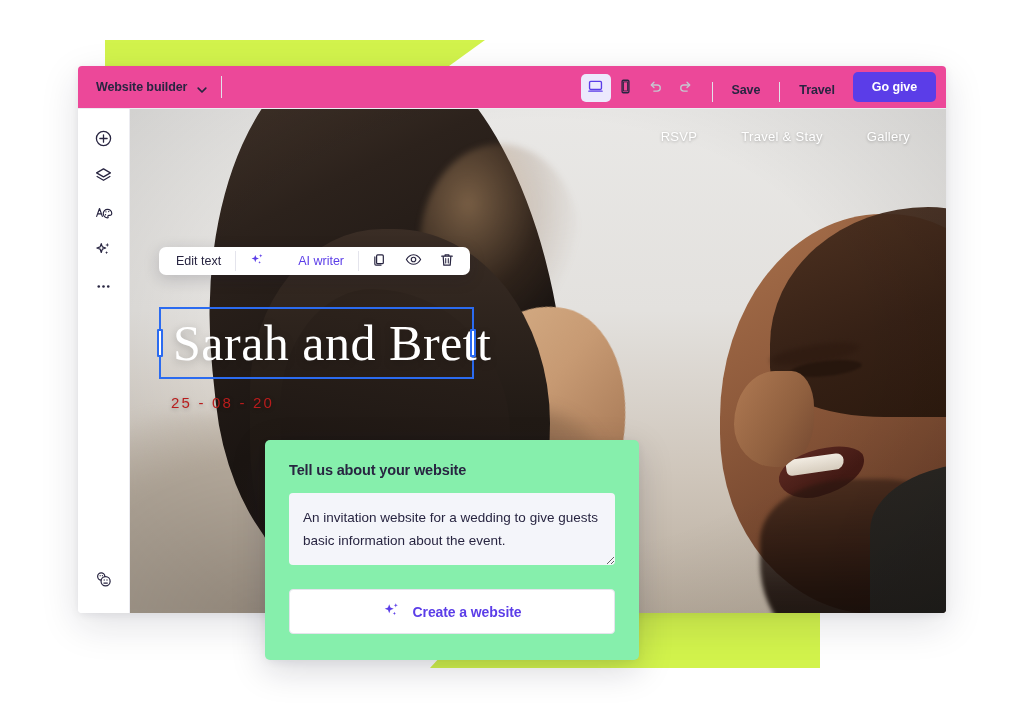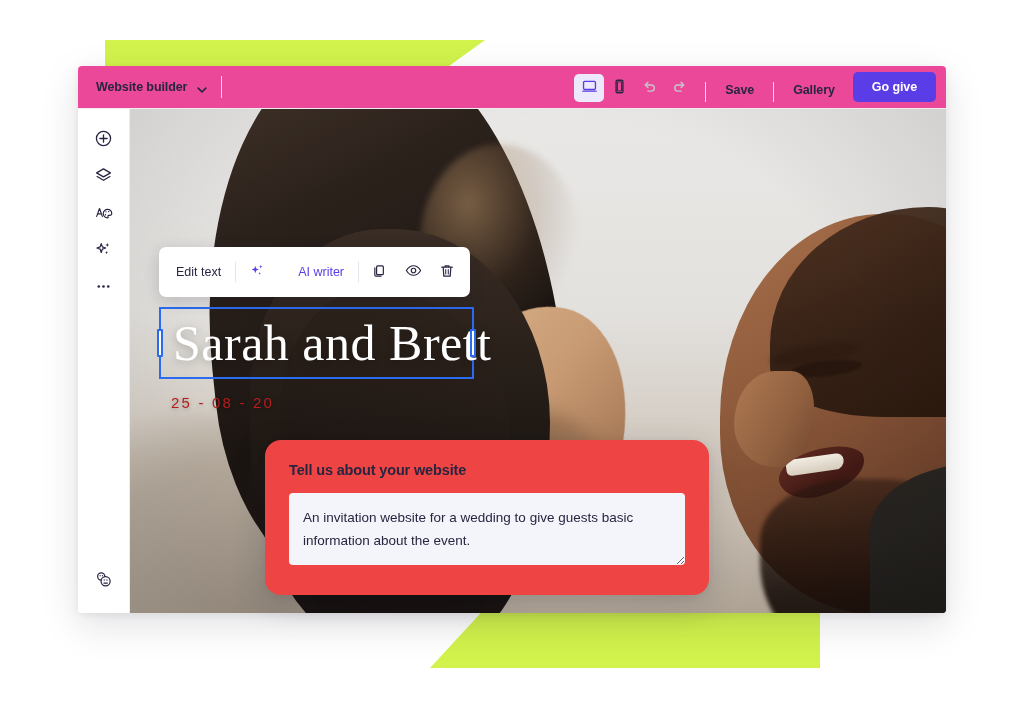--- a/index.html
+++ b/index.html
@@ -379,21 +379,21 @@
     z-index: 6;
     text-shadow: 0 1px 4px rgba(0,0,0,0.3);
     font-family: "Liberation Sans", sans-serif;
   }
 
   
   #elem-toolbar {
     position: absolute;
     left: 29px;
     top: 138px;
-    height: 50px;
+    height: 28px;
     background: #ffffff;
     border-radius: 7px;
     box-shadow: 0 4px 16px rgba(20,20,43,0.18);
     display: flex;
     align-items: center;
     padding: 0 6px;
     z-index: 8;
   }
   .et-btn {
     display: flex;
@@ -416,23 +416,23 @@
     width: 34px; height: 30px;
     display: flex; align-items: center; justify-content: center;
     border: none; background: none; cursor: pointer; border-radius: 5px;
   }
 
   
   #ai-card {
     position: absolute;
     left: 265px;
     top: 440px;
-    width: 444px;
-    background: #ef4444;
-    border-radius: 16px;
+    width: 374px;
+    background: #86efac;
+    border-radius: 5px;
     box-shadow: 0 10px 34px rgba(20,20,43,0.17), 0 2px 8px rgba(20,20,43,0.06);
     padding: 22px 24px 26px 24px;
     z-index: 20;
   }
   #ai-card-title {
     font-size: 14.5px;
     font-weight: 700;
     color: #282541;
     letter-spacing: -0.15px;
     margin-bottom: 15px;
@@ -523,21 +523,21 @@
             <svg viewBox="0 0 20 20" width="17" height="17">
               <path d="M14.5 8.2 H8 a3.6 3.6 0 0 0 0 7.2 H12" fill="none" stroke="#c6c6d0" stroke-width="1.6" stroke-linecap="round"></path>
               <path d="M11.8 5 L15 8.2 L11.8 11.3" fill="none" stroke="#c6c6d0" stroke-width="1.6" stroke-linecap="round" stroke-linejoin="round"></path>
             </svg>
           </span>
         </button>
 
         <div class="tb-sep"></div>
         <button class="tb-text-btn">Save</button>
         <div class="tb-sep"></div>
-        <button class="tb-text-btn">Gallery</button>
+        <button class="tb-text-btn">Travel</button>
         <button id="golive-btn">Go give</button>
       </div>
     </div>
 
     <div id="workspace">
 
       <div id="sidebar">
         <button class="side-btn">
           <span>
             <svg viewBox="0 0 22 22" width="19" height="19">
@@ -618,20 +618,25 @@
           <div class="man-eye"></div>
           <div class="man-nose"></div>
           <div class="man-mouth">
             <div class="teeth"></div>
           </div>
           <div class="man-beard"></div>
           <div class="man-shoulder"></div>
           <div class="vign"></div>
         </div>
 
+        <div id="site-nav">
+          <span class="nav-link">RSVP</span>
+          <span class="nav-link">Travel &amp; Stay</span>
+          <span class="nav-link">Gallery</span>
+        </div>
 
         <div id="elem-toolbar">
           <button class="et-btn">Edit text</button>
           <div class="et-sep"></div>
           <button class="et-btn ai">
             <span>
               <svg viewBox="0 0 20 20" width="16" height="16">
                 <path d="M6.6 3.6 L7.8 7 L11.2 8.2 L7.8 9.4 L6.6 12.8 L5.4 9.4 L2 8.2 L5.4 7 Z" fill="#5b3de8"></path>
                 <path d="M13.4 2.6 L13.9 4.2 L15.5 4.7 L13.9 5.2 L13.4 6.8 L12.9 5.2 L11.3 4.7 L12.9 4.2 Z" fill="#5b3de8"></path>
                 <path d="M12 11.2 L12.4 12.5 L13.7 12.9 L12.4 13.3 L12 14.6 L11.6 13.3 L10.3 12.9 L11.6 12.5 Z" fill="#5b3de8"></path>
@@ -675,15 +680,25 @@
         </div>
 
         <div id="hero-date">25 - 08 - 20</div>
       </div>
     </div>
   </div>
 
   <div id="ai-card">
     <div id="ai-card-title">Tell us about your website</div>
     <textarea id="ai-textarea" placeholder="Tell us about your website" style="">An invitation website for a wedding to give guests basic information about the event.</textarea>
+    <button id="create-btn">
+      <span>
+        <svg viewBox="0 0 22 22" width="19" height="19">
+          <path d="M7.2 3.8 L8.6 7.6 L12.4 9 L8.6 10.4 L7.2 14.2 L5.8 10.4 L2 9 L5.8 7.6 Z" fill="#5b3de8"></path>
+          <path d="M14.8 2.6 L15.4 4.4 L17.2 5 L15.4 5.6 L14.8 7.4 L14.2 5.6 L12.4 5 L14.2 4.4 Z" fill="#5b3de8"></path>
+          <path d="M13.2 12.4 L13.7 13.9 L15.2 14.4 L13.7 14.9 L13.2 16.4 L12.7 14.9 L11.2 14.4 L12.7 13.9 Z" fill="#5b3de8"></path>
+        </svg>
+      </span>
+      <span>Create a website</span>
+    </button>
   </div>
 
 </div>
 
 </body></html>

